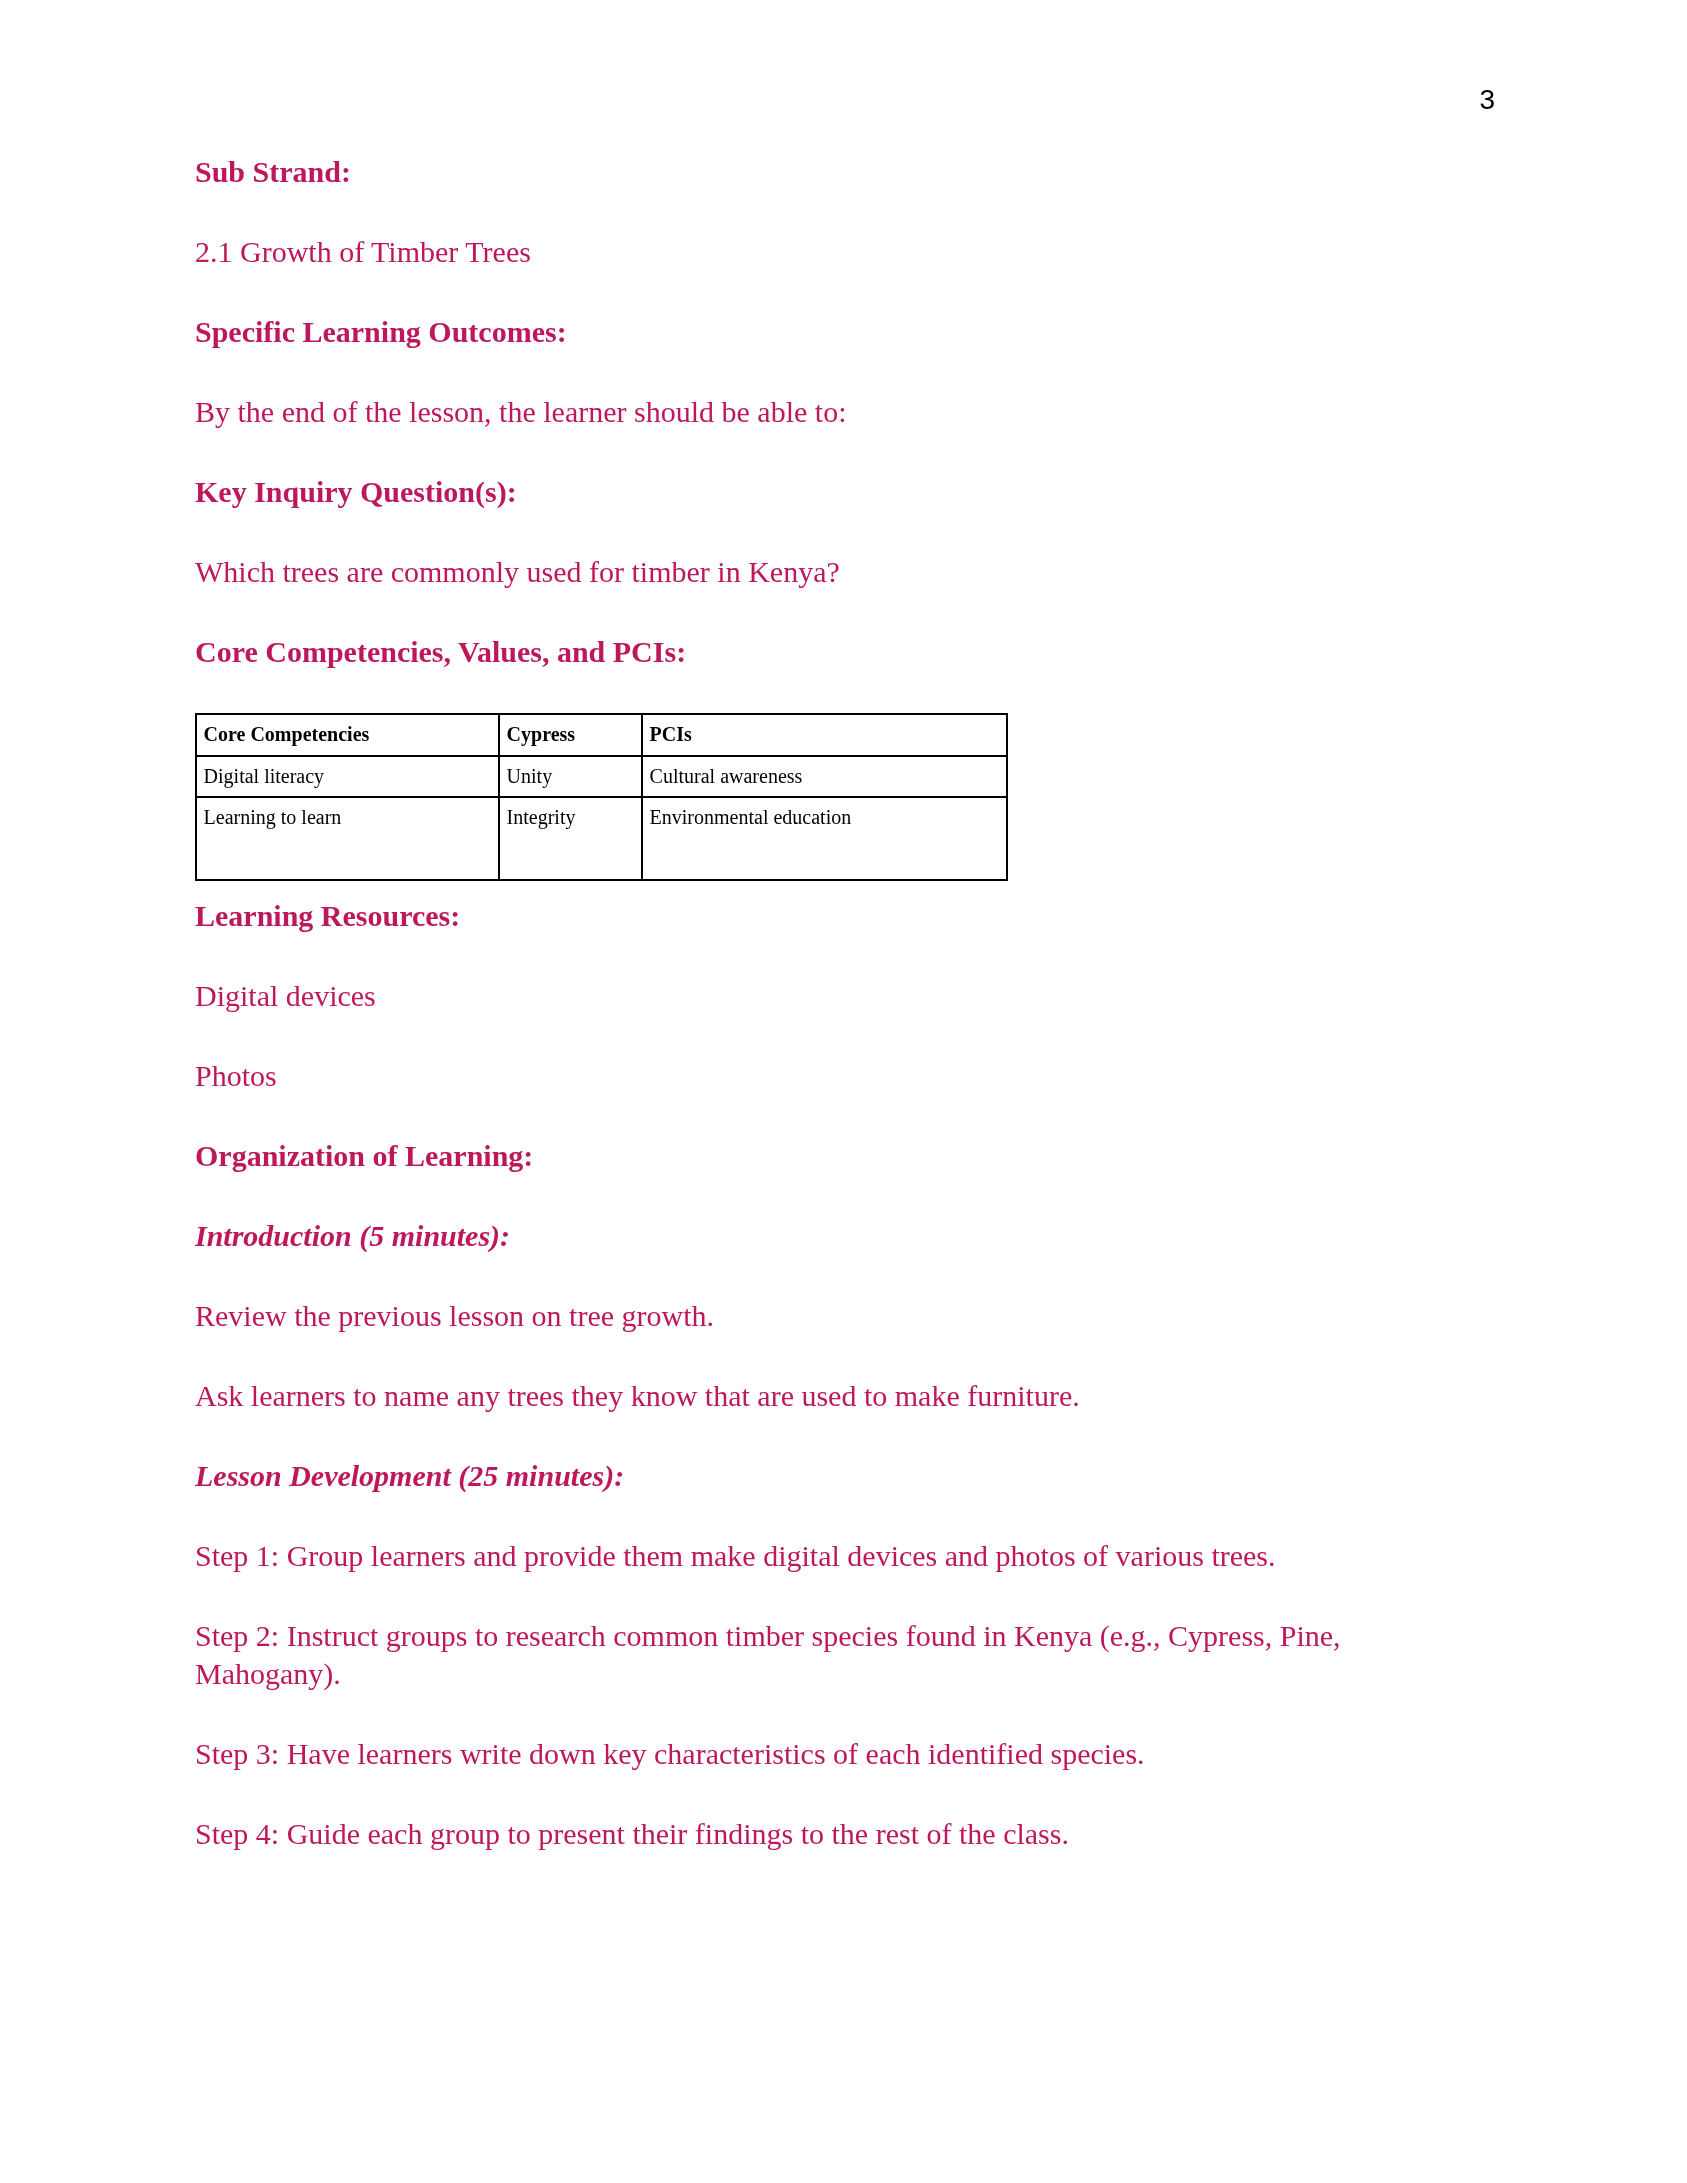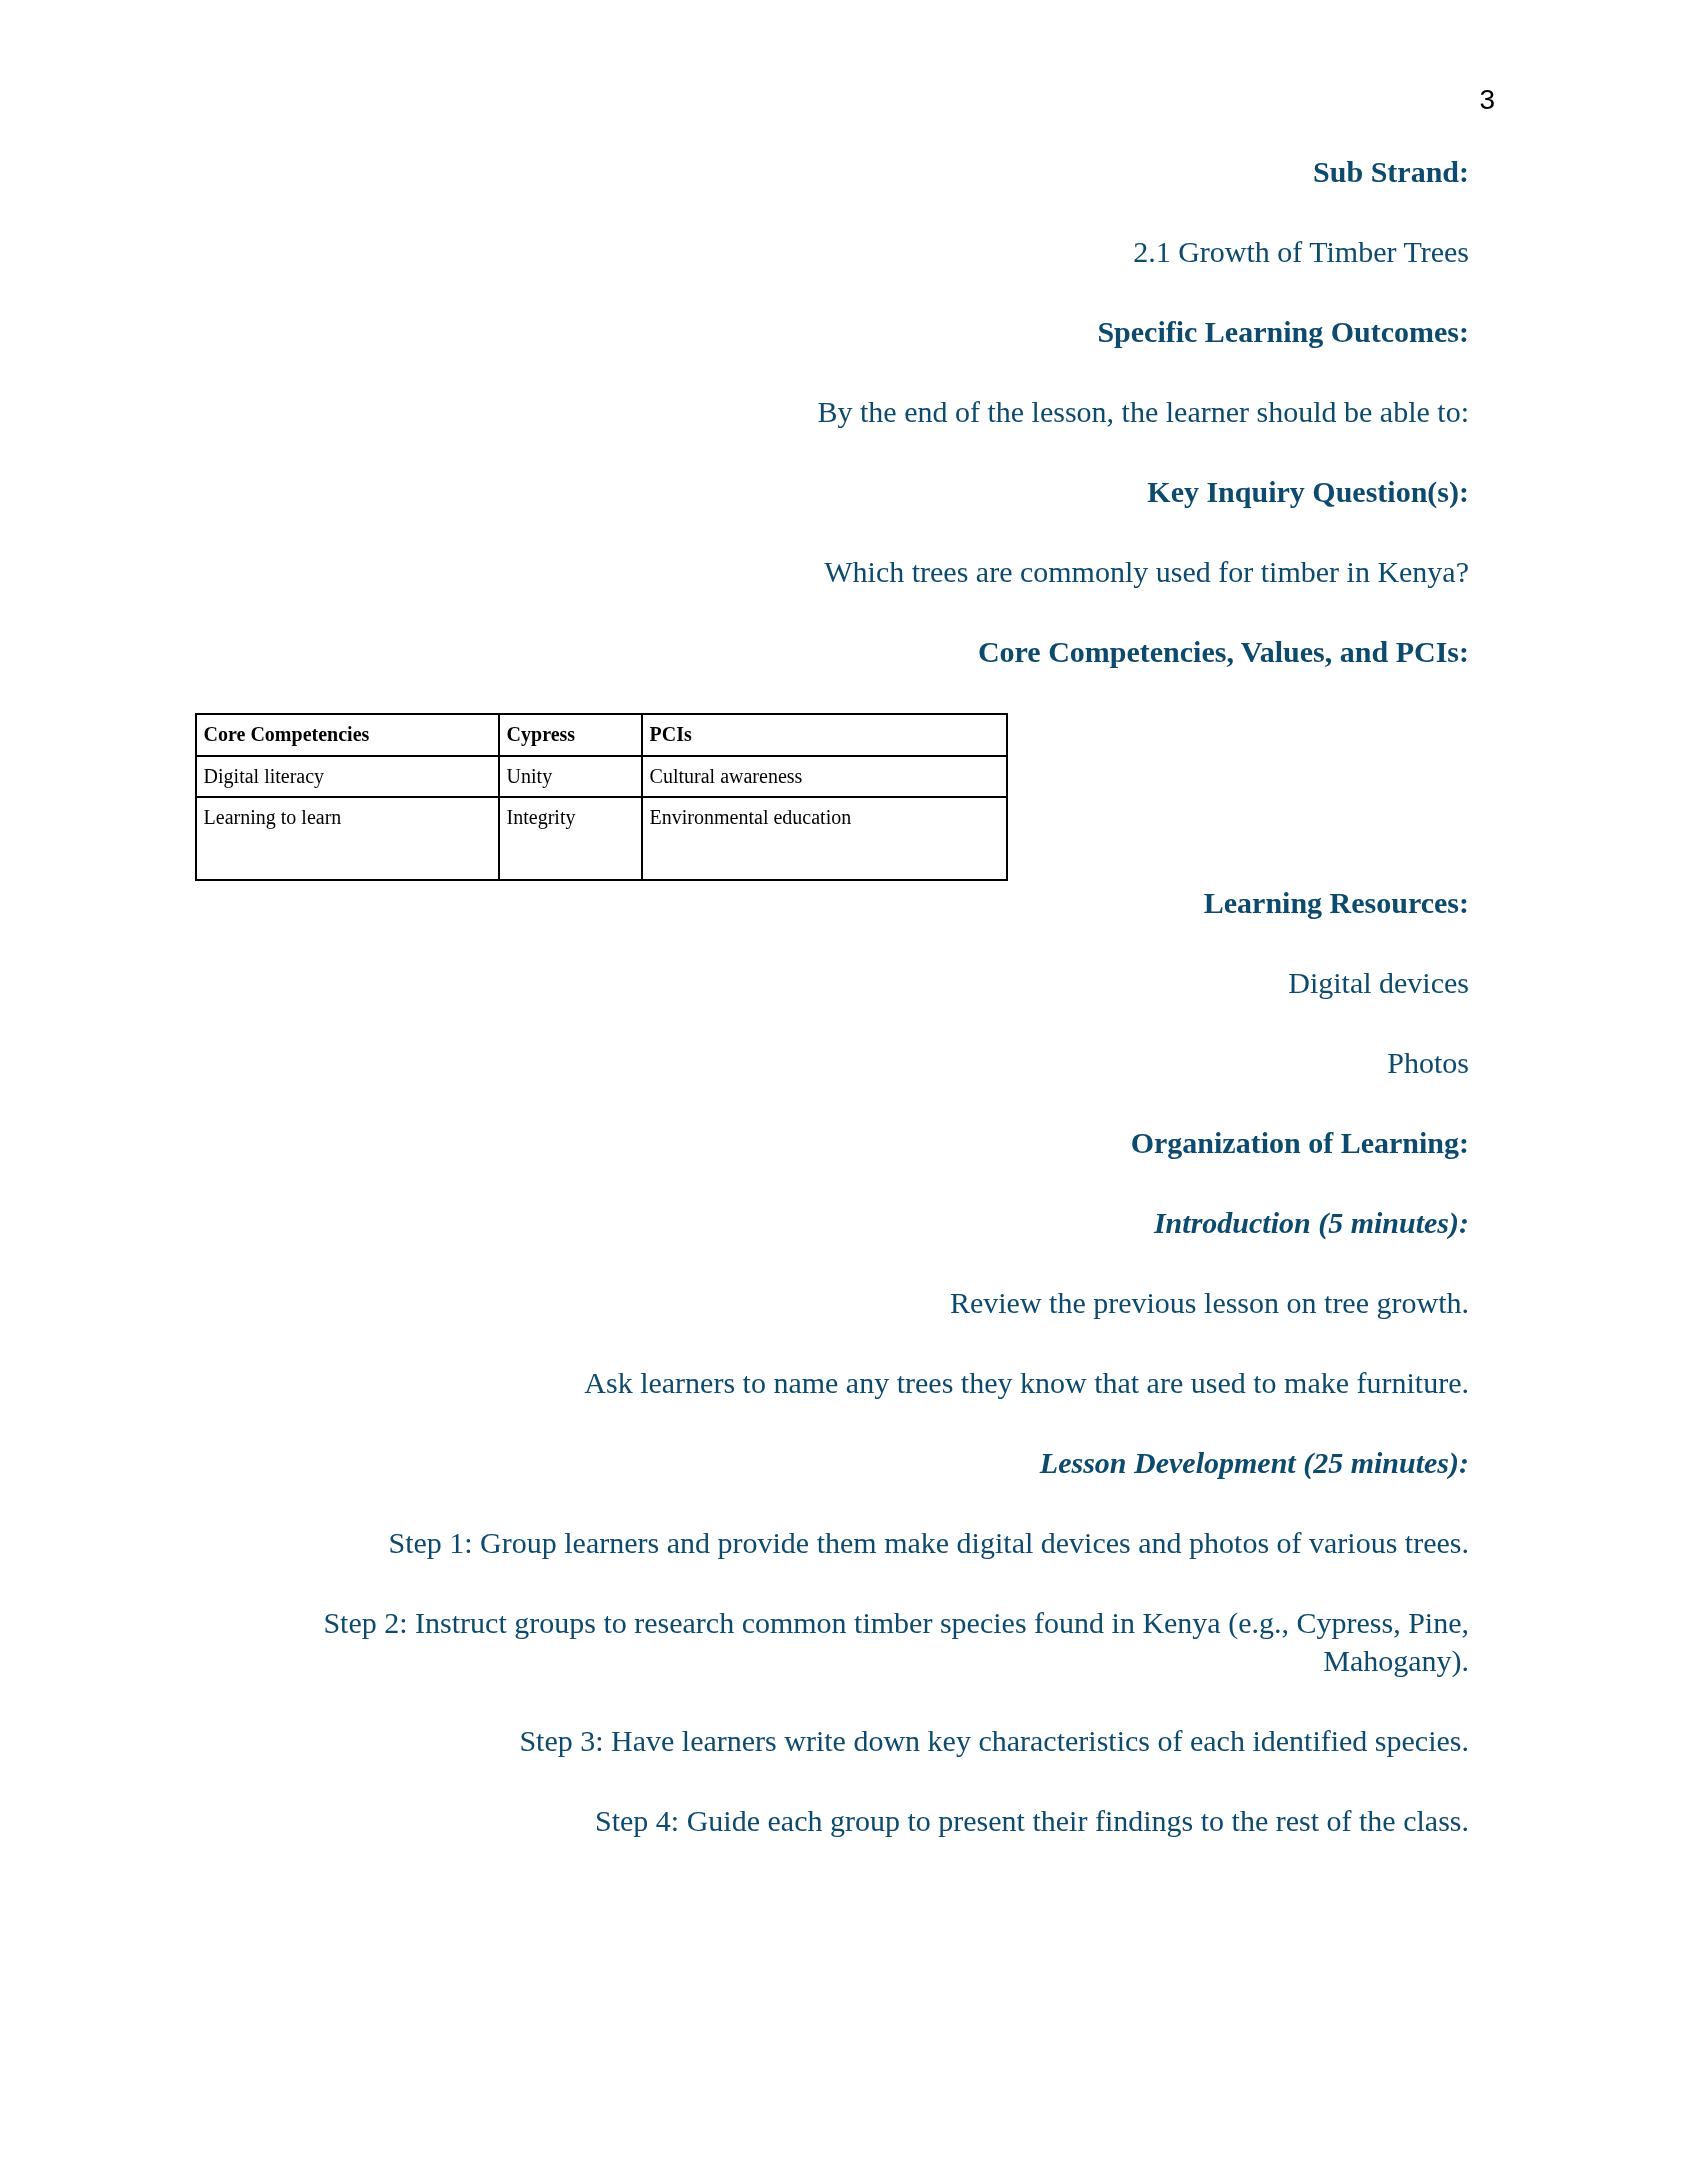--- a/index.html
+++ b/index.html
@@ -28,33 +28,33 @@
   .content {
     position: absolute;
     left: 195px;
     top: 153px;
     width: 1274px;
   }
   .para {
     font-family: "Liberation Serif", serif;
     font-size: 30px;
     line-height: 38px;
-    color: #0c4a6e;
+    color: #be185d;
     margin: 0 0 42px 0;
-    text-align: right;
+    text-align: left;
   }
   .para.heading {
     font-weight: bold;
   }
   .para.subheading {
     font-weight: bold;
     font-style: italic;
   }
   .para.tight-after-table {
-    margin-top: 3px;
+    margin-top: 16px;
   }
   table.cc-table {
     border-collapse: collapse;
     table-layout: fixed;
     width: 812px;
     margin: 0 0 0 0;
     border: 2px solid #000000;
   }
   table.cc-table td,
   table.cc-table th {

